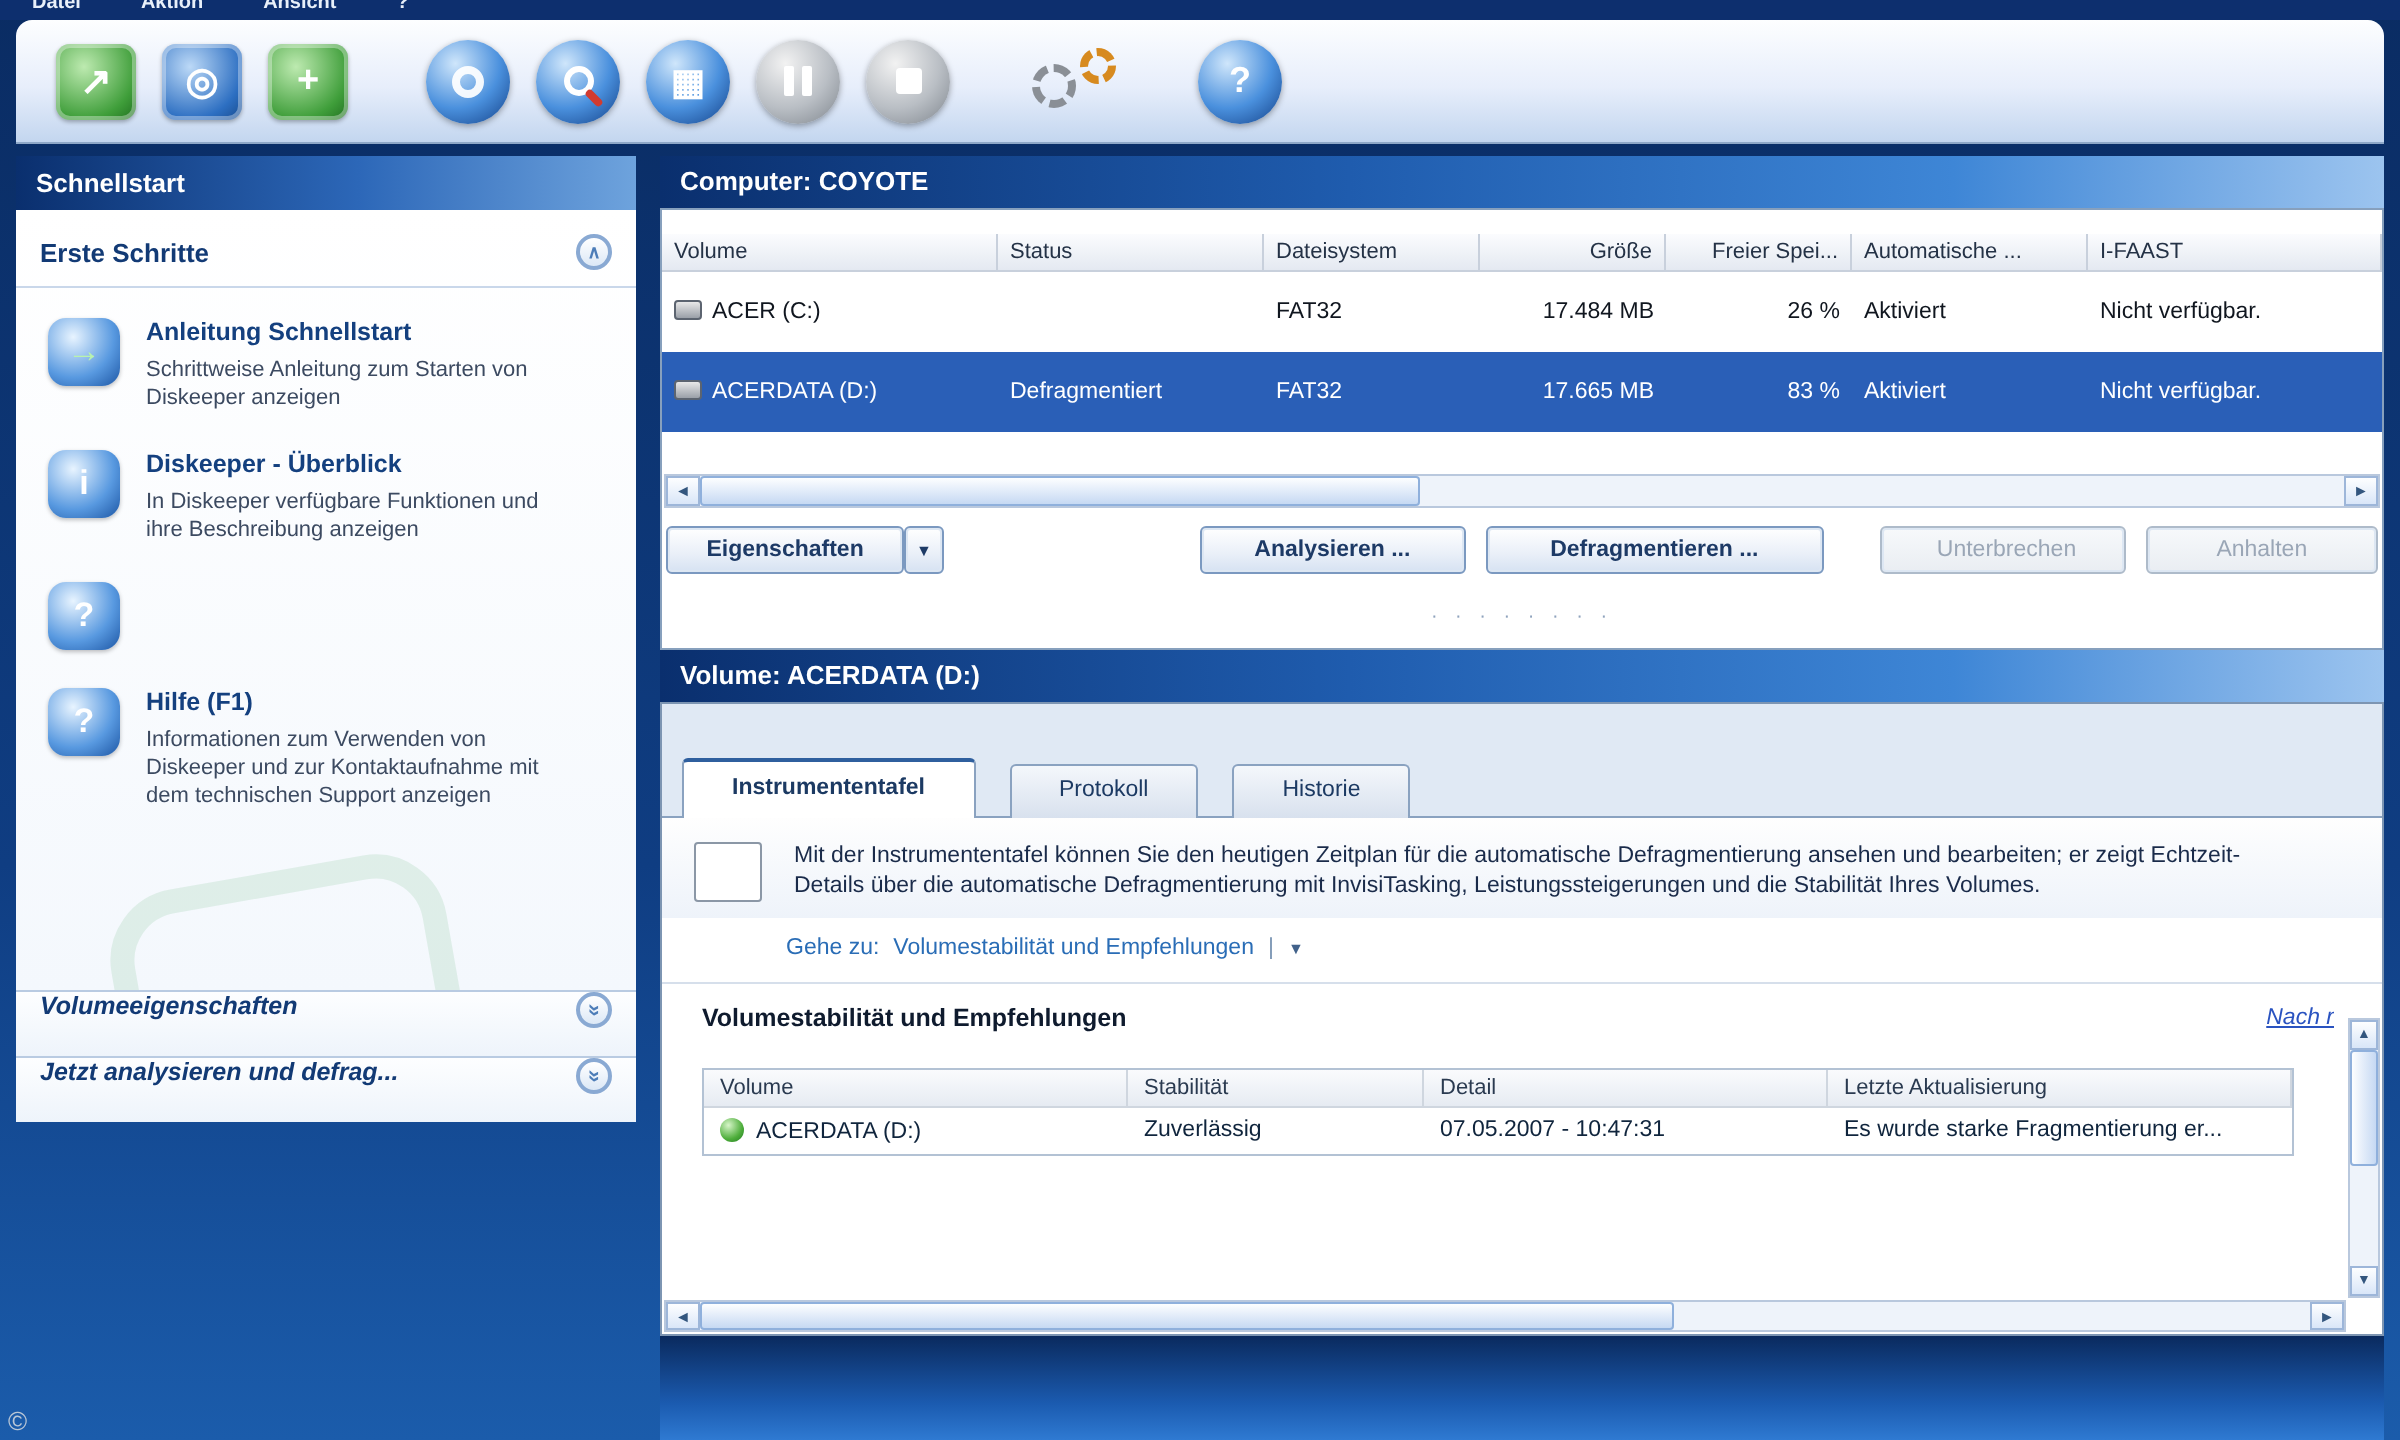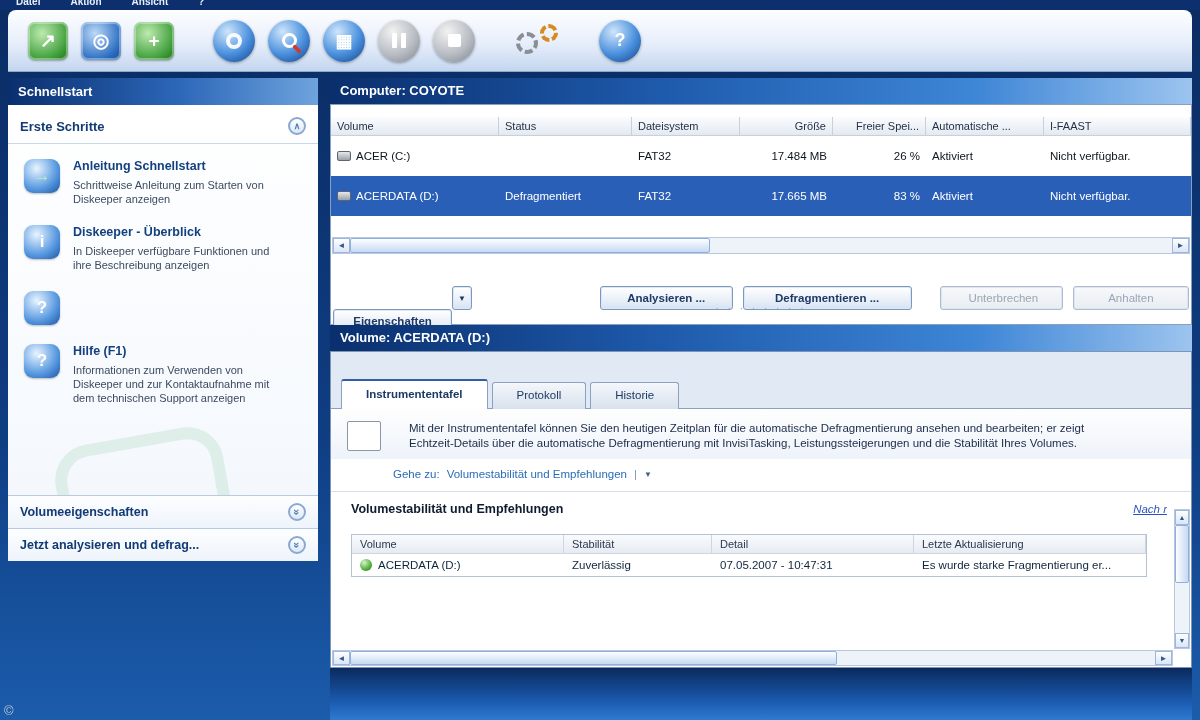--- a/index.html
+++ b/index.html
@@ -51,23 +51,23 @@
   .side-item{display:flex;gap:13px;padding:15px 8px 4px 16px;position:relative;z-index:2;}
   .bubble{flex:0 0 36px;height:34px;border-radius:9px;
     background:radial-gradient(circle at 35% 28%,#e8f4ff,#5899e0 60%,#1d56a4);
     display:flex;align-items:center;justify-content:center;color:#fff;font-weight:bold;font-size:17px;
     box-shadow:0 1px 2px rgba(0,0,0,.25);}
   .bubble .g{color:#b9f2ae;}
   .item-title{color:#14407f;font-weight:bold;font-size:12.5px;margin-bottom:5px;}
   .item-desc{color:#3c4a61;font-size:11px;line-height:14px;max-width:205px;}
   .watermark{position:absolute;left:55px;top:330px;width:170px;height:170px;
     border:12px solid rgba(140,200,160,.22);border-radius:36px;transform:rotate(-10deg);z-index:1;}
-  .accordion{flex:0 0 33px;border-top:1px solid #b9cbe2;display:flex;align-items:center;justify-content:space-between;
+  .accordion{flex:0 0 33px;border-top:1px solid #b9cbe2;display:flex;align-items:flex-start;justify-content:space-between;
     padding:0 12px;font-weight:bold;color:#123a75;font-size:12.5px;
-    background:linear-gradient(180deg,#fdfeff,#eef4fb);}
+    background:linear-gradient(180deg,#fdfeff,#eef4fb);font-style:italic;}
   .chev-down{transform:rotate(90deg);font-size:11px;}
   
   .main{position:absolute;left:330px;top:78px;width:862px;height:642px;border-radius:17px;}
   .hdr-grad{height:26px;background:linear-gradient(90deg,#0a2f6e 0%,#1f5cae 40%,#3e86d6 75%,#9cc4ef 100%);
     color:#fff;font-weight:bold;font-size:13px;line-height:26px;padding-left:10px;}
   .comp-head{position:absolute;left:0;right:0;top:0;}
   .table-block{position:absolute;left:0;right:0;top:26px;height:221px;background:#fff;border:1px solid #87a0bd;}
   .vol-table{position:absolute;top:12px;left:0;right:0;}
   .grid-row{display:grid;grid-template-columns:168px 133px 108px 93px 93px 118px 1fr;}
   .hdr-cell{background:linear-gradient(180deg,#fbfcfe,#e4e9f1);border-right:1px solid #c8d0dc;
@@ -87,27 +87,27 @@
   .win-btn{height:24px;border:1px solid #7b99c0;border-radius:3px;
     background:linear-gradient(180deg,#ffffff,#e9eff8 60%,#d6e2f2);
     color:#1d3a66;font-size:11.5px;font-weight:bold;padding:0 12px;
     box-shadow:inset 0 0 0 1px #dde7f3;cursor:pointer;white-space:nowrap;}
   .win-btn.disabled{color:#9aa6b6;border-color:#aebbca;background:linear-gradient(180deg,#f7f9fb,#e9edf2);
     font-weight:normal;cursor:default;}
   .drop-btn{width:20px;padding:0;font-size:8px;}
   .splitter{position:absolute;left:0;right:0;top:198px;text-align:center;color:#8fa3bd;font-size:10px;letter-spacing:3px;}
   .vol-head{position:absolute;left:0;right:0;top:247px;}
   .lower-panel{position:absolute;left:0;right:0;top:273px;bottom:52px;background:#e0e9f4;border:1px solid #7d95b2;}
-  .tabs{position:absolute;left:10px;top:30px;height:27px;display:flex;gap:4px;z-index:3;}
+  .tabs{position:absolute;left:10px;top:30px;height:27px;display:flex;gap:17px;z-index:3;}
   .tab{padding:0 24px;line-height:25px;font-size:11.5px;color:#1c3a63;
     background:linear-gradient(180deg,#f4f7fb,#d8e1ee);border:1px solid #8aa2c0;border-bottom:none;
     border-radius:3px 3px 0 0;cursor:pointer;}
   .tab.active{background:#fff;font-weight:bold;border-top:2px solid #2f5f9e;margin-top:-3px;line-height:27px;}
   .content{position:absolute;left:0;right:0;top:56px;bottom:0;background:#fff;border-top:1px solid #8aa2c0;}
-  .desc-row{display:flex;gap:28px;padding:12px 60px 8px 16px;background:linear-gradient(180deg,#fefefe,#eef3fa);}
+  .desc-row{display:flex;gap:16px;padding:12px 60px 8px 16px;background:linear-gradient(180deg,#fefefe,#eef3fa);}
   .doc-icon{flex:0 0 34px;height:30px;border:1px solid #8b97a6;background:#fff;border-radius:2px;padding:5px 6px;}
   .doc-lines{width:100%;height:100%;background:repeating-linear-gradient(180deg,#7fae86 0 2px,transparent 2px 6px);}
   .desc-text{font-size:11.5px;color:#1a2b4a;line-height:15px;max-width:770px;}
   .goto-row{padding:9px 16px 11px 62px;font-size:11.5px;color:#2a6db6;display:flex;align-items:center;gap:7px;
     border-bottom:1px solid #d6dfeb;}
   .goto-sep{color:#7d97b5;}
   .goto-caret{font-size:8px;color:#41618a;}
   .section-row{display:flex;justify-content:space-between;align-items:center;padding:10px 24px 6px 20px;}
   .section-title{font-weight:bold;font-size:12.5px;color:#0f1b2e;}
   .section-link{color:#2a53c0;text-decoration:underline;font-size:11.5px;white-space:nowrap;overflow:hidden;
@@ -278,21 +278,21 @@
     </div>
 
     <div class="scrollbar hscroll-top">
       <span class="sb-arrow">◄</span>
       <span class="sb-thumb" style="width:42%;"></span>
       <span style="flex:1;"></span>
       <span class="sb-arrow">►</span>
     </div>
 
     <div class="btn-row">
-      <button class="win-btn" style="width:121px;margin-top:46px;">Eigenschaften</button>
+      <button class="win-btn" style="width:121px;">Eigenschaften</button>
       <button class="win-btn drop-btn">▼</button>
       <button class="win-btn" style="margin-left:128px;width:135px;">Analysieren ...</button>
       <button class="win-btn" style="margin-left:10px;width:172px;">Defragmentieren ...</button>
       <button class="win-btn disabled" style="margin-left:28px;width:125px;padding-left:16px;">Unterbrechen</button>
       <button class="win-btn disabled" style="margin-left:10px;width:118px;">Anhalten</button>
     </div>
 
     <div class="splitter">· · · · · · · ·</div>
   </div>
 

